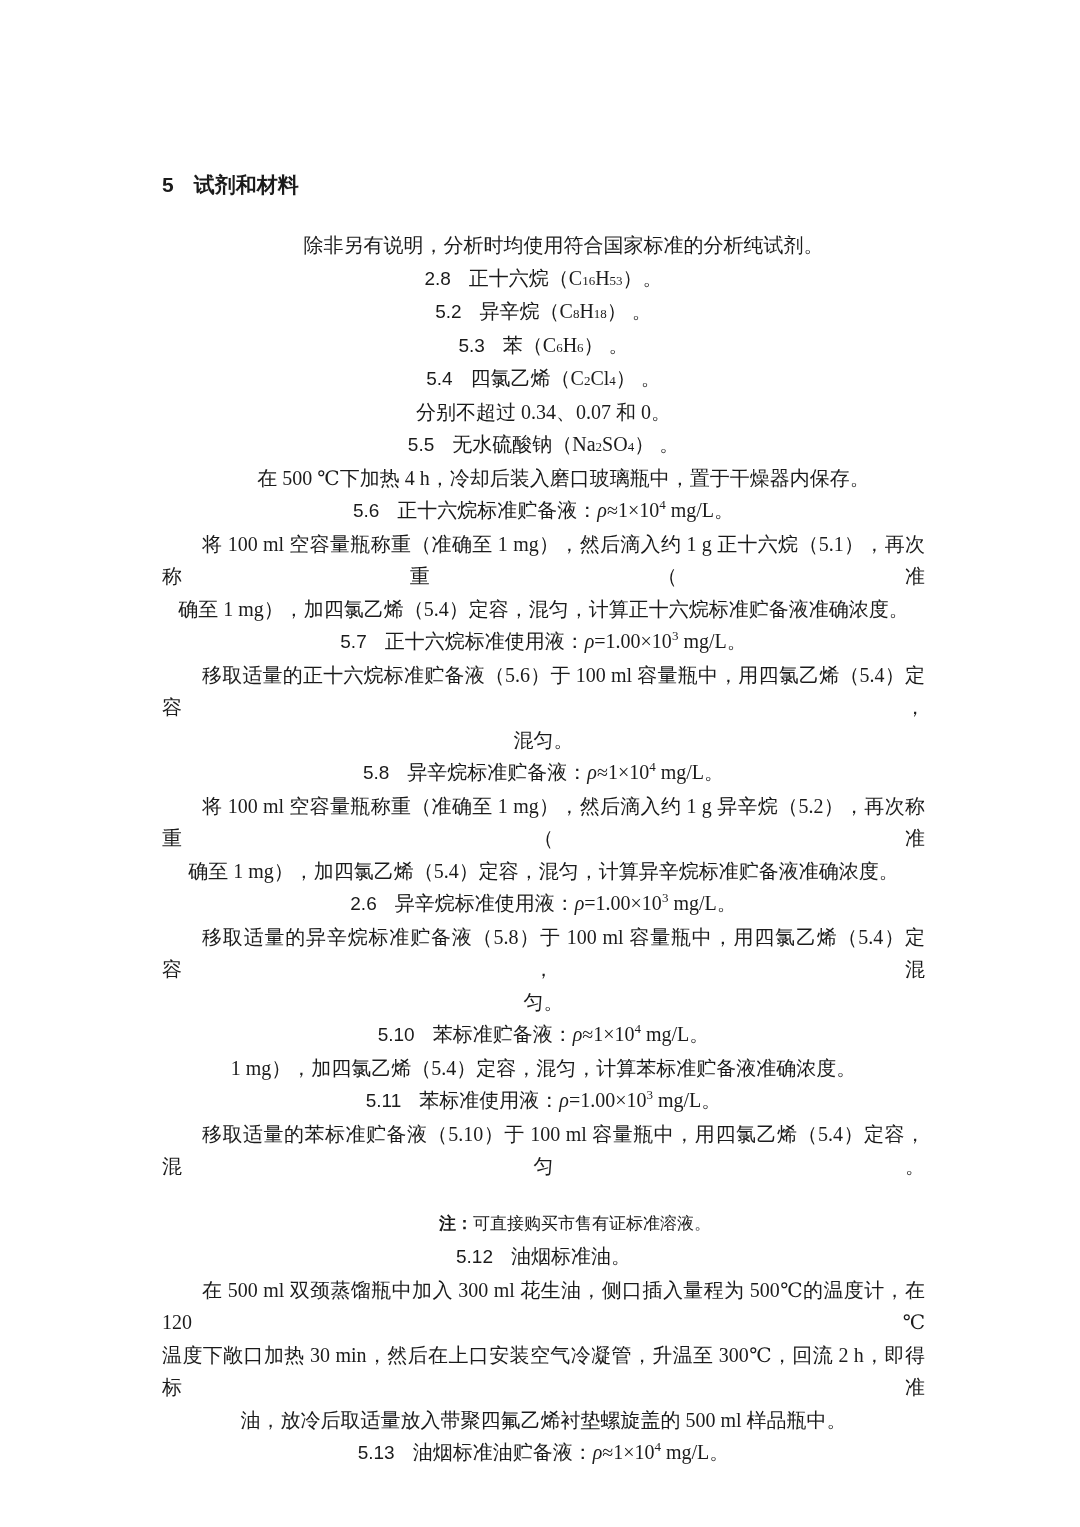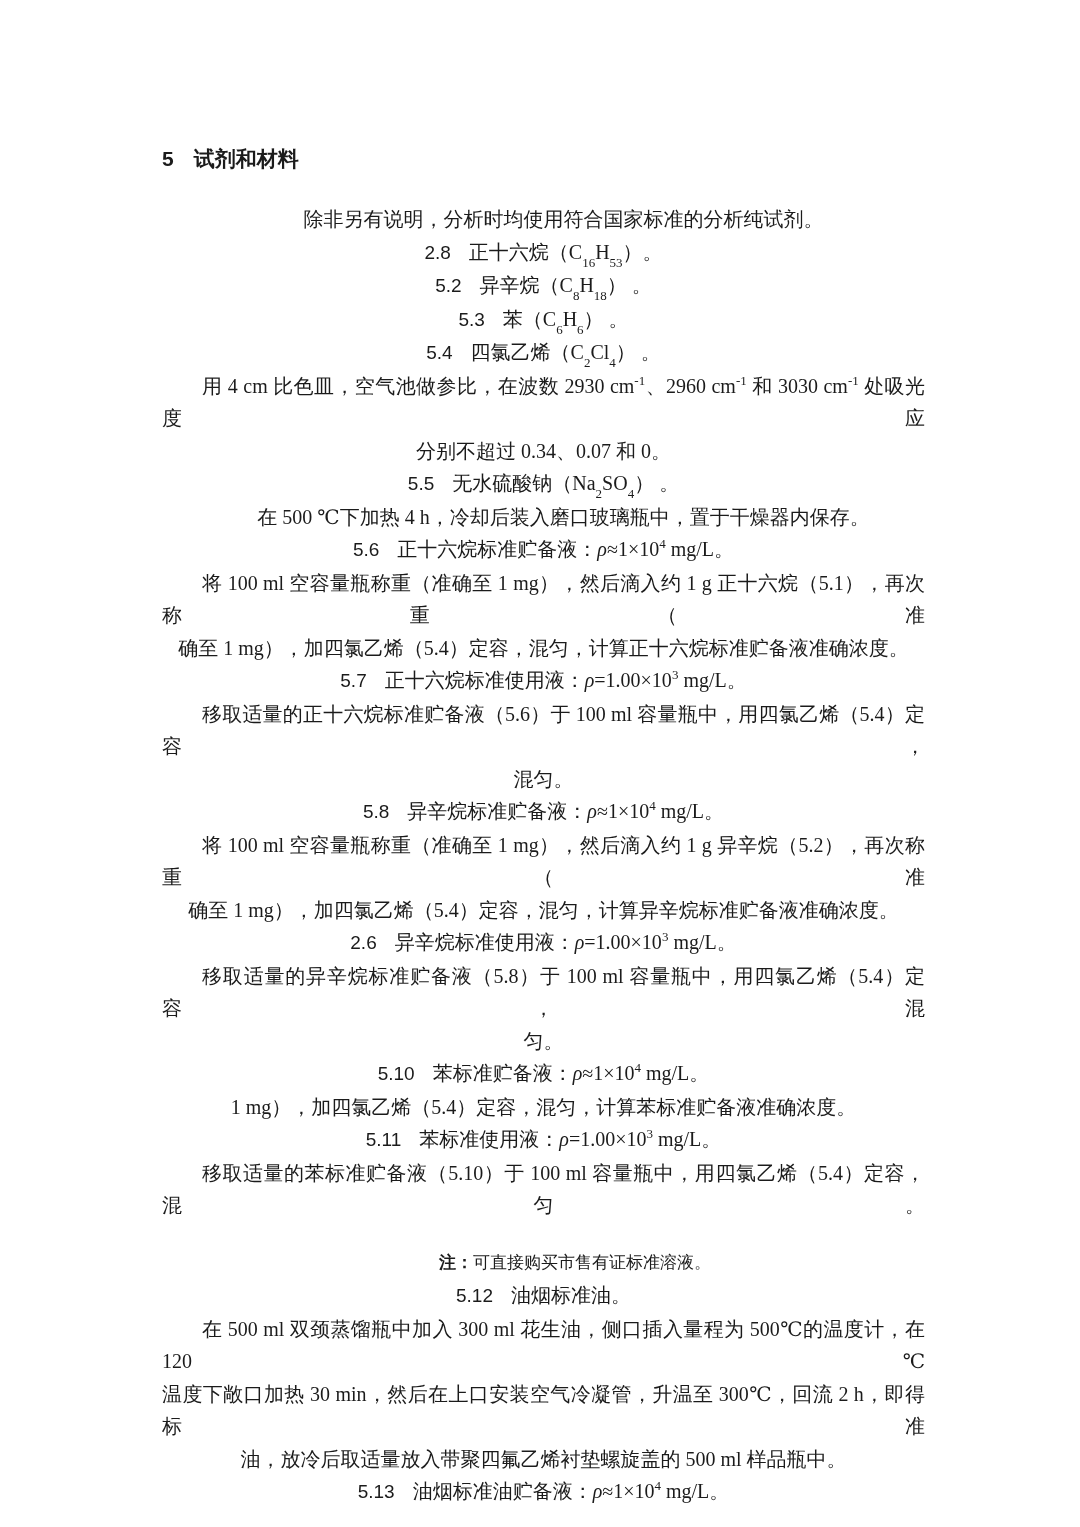--- a/index.html
+++ b/index.html
@@ -19,20 +19,21 @@
     background: #ffffff;
     overflow: hidden;
   }
   .heading {
     font-family: "Liberation Sans", "DejaVu Sans", sans-serif;
     font-weight: 700;
     font-size: 21px;
     line-height: 33px;
     margin-bottom: 28px;
     white-space: nowrap;
+    margin-top: 26px;
   }
   .heading .hnum { margin-right: 20px; }
   .line {
     font-size: 20px;
     line-height: 32.5px;
     text-align: center;
   }
   .line.j {
     text-align: justify;
     text-align-last: justify;
@@ -46,21 +47,21 @@
     margin-top: 25px;
   }
   .secnum {
     font-family: "Liberation Sans", "DejaVu Sans", sans-serif;
     font-size: 19px;
     margin-right: 18px;
   }
   .sub {
     font-size: 13px;
     position: relative;
-    top: 8px;
+    top: 0;
     line-height: 0;
   }
   .sup {
     font-size: 13px;
     position: relative;
     top: -8px;
     line-height: 0;
   }
   .ital { font-style: italic; }
   .bold {
@@ -76,21 +77,20 @@
   <div class="heading">
     <span class="hnum">5</span><span>试剂和材料</span>
   </div>
 
   <main>
       <div class="line para"><span>除非另有说明，分析时均使用符合国家标准的分析纯试剂。</span></div>
       <div class="line section"><span class="secnum">2.8</span><span>正十六烷（C</span><span class="sub">16</span><span>H</span><span class="sub">53</span><span>）。</span></div>
       <div class="line section"><span class="secnum">5.2</span><span>异辛烷（C</span><span class="sub">8</span><span>H</span><span class="sub">18</span><span>） 。</span></div>
       <div class="line section"><span class="secnum">5.3</span><span>苯（C</span><span class="sub">6</span><span>H</span><span class="sub">6</span><span>） 。</span></div>
       <div class="line section"><span class="secnum">5.4</span><span>四氯乙烯（C</span><span class="sub">2</span><span>Cl</span><span class="sub">4</span><span>） 。</span></div>
-      <div class="line para j"><span>用 4 cm 比色皿，空气池做参比，在波数 2930 cm</span><span class="sup">-1</span><span>、2960 cm</span><span class="sup">-1</span><span> 和 3030 cm</span><span class="sup">-1</span><span> 处吸光度应</span></div>
       <div class="line cont"><span>分别不超过 0.34、0.07 和 0。</span></div>
       <div class="line section"><span class="secnum">5.5</span><span>无水硫酸钠（Na</span><span class="sub">2</span><span>SO</span><span class="sub">4</span><span>） 。</span></div>
       <div class="line para"><span>在 500 ℃下加热 4 h，冷却后装入磨口玻璃瓶中，置于干燥器内保存。</span></div>
       <div class="line section"><span class="secnum">5.6</span><span>正十六烷标准贮备液：</span><span class="ital">ρ</span><span>≈1×10</span><span class="sup">4</span><span> mg/L。</span></div>
       <div class="line para j"><span>将 100 ml 空容量瓶称重（准确至 1 mg），然后滴入约 1 g 正十六烷（5.1），再次称重（准</span></div>
       <div class="line cont"><span>确至 1 mg），加四氯乙烯（5.4）定容，混匀，计算正十六烷标准贮备液准确浓度。</span></div>
       <div class="line section"><span class="secnum">5.7</span><span>正十六烷标准使用液：</span><span class="ital">ρ</span><span>=1.00×10</span><span class="sup">3</span><span> mg/L。</span></div>
       <div class="line para j"><span>移取适量的正十六烷标准贮备液（5.6）于 100 ml 容量瓶中，用四氯乙烯（5.4）定容，</span></div>
       <div class="line cont"><span>混匀。</span></div>
       <div class="line section"><span class="secnum">5.8</span><span>异辛烷标准贮备液：</span><span class="ital">ρ</span><span>≈1×10</span><span class="sup">4</span><span> mg/L。</span></div>

